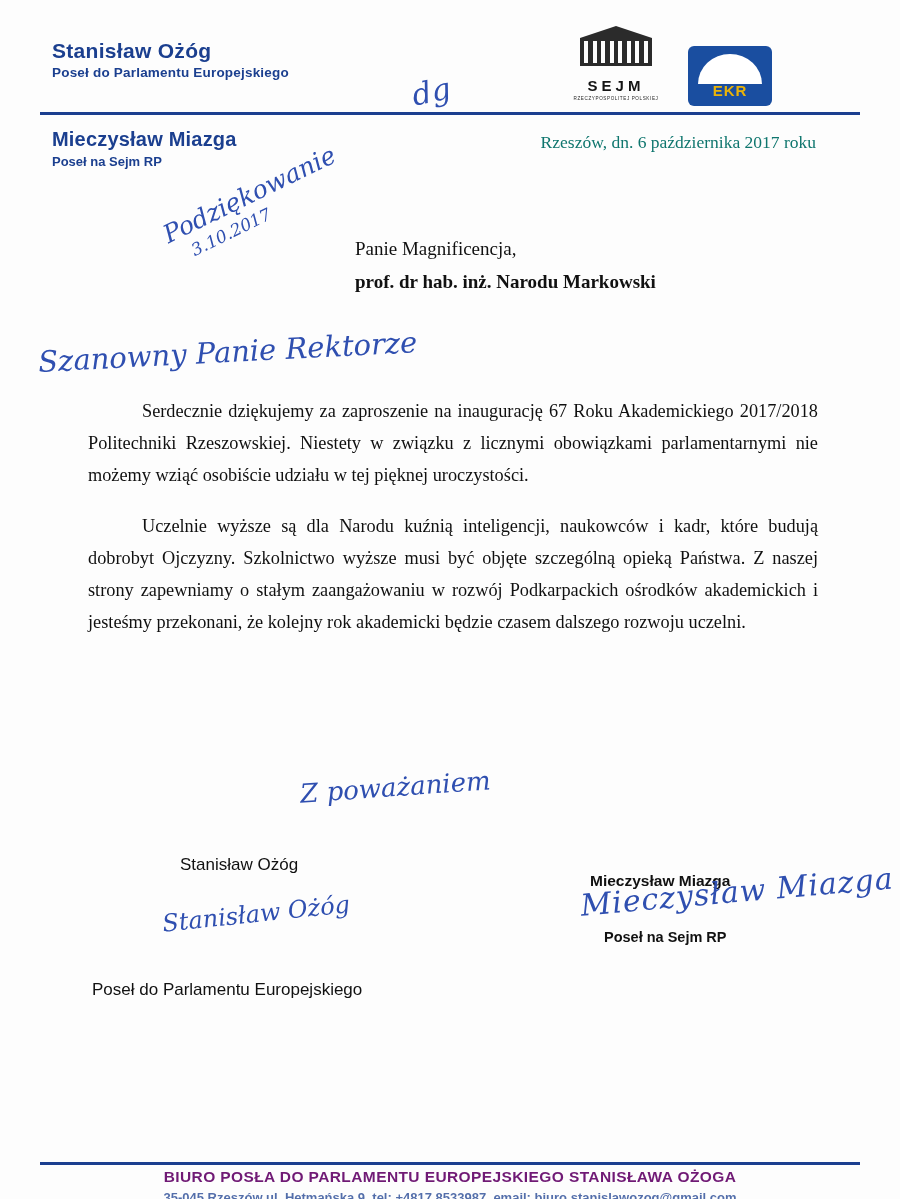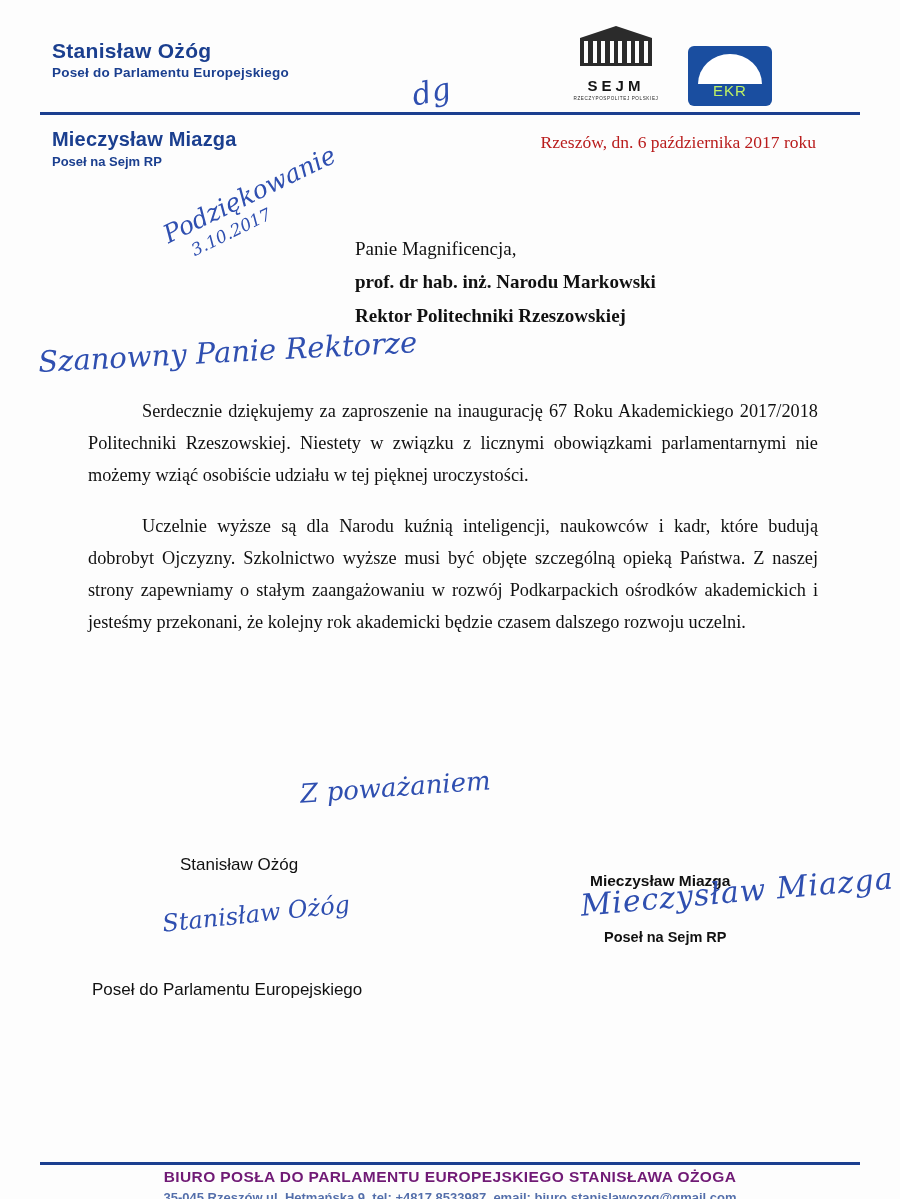--- a/index.html
+++ b/index.html
@@ -130,23 +130,23 @@
     border-radius: 50% 50% 0 0 / 100% 100% 0 0;
     background: #ffffff;
   }
   .ekr-logo .txt {
     position: absolute;
     left: 0;
     right: 0;
     bottom: 7px;
     text-align: center;
     font-family: "Liberation Sans", sans-serif;
-    font-weight: normal;
+    font-weight: bold;
     font-size: 15px;
-    color: #bef264;
+    color: #eab308;
     letter-spacing: 1px;
   }
 
   
   .pis-logo {
     position: absolute;
     left: 762px;
     top: 10px;
     width: 90px;
     height: 84px;
@@ -202,21 +202,21 @@
     font-size: 13px;
     color: #1b3f8f;
     margin-top: 3px;
   }
 
   .place-date {
     position: absolute;
     right: 84px;
     top: 132px;
     font-size: 17.5px;
-    color: #b91c1c;
+    color: #0f766e;
     white-space: nowrap;
   }
 
   
   .addressee {
     position: absolute;
     left: 355px;
     top: 232px;
     font-size: 19px;
     line-height: 1.75;
@@ -397,21 +397,20 @@
   <div class="mp-block">
     <div class="mp-name">Mieczysław Miazga</div>
     <div class="mp-role">Poseł na Sejm RP</div>
   </div>
 
   <div class="place-date">Rzeszów, dn. 6 października 2017 roku</div>
 
   <div class="addressee">
     <div>Panie Magnificencja,</div>
     <div class="bold">prof. dr hab. inż. Narodu Markowski</div>
-    <div class="bold">Rektor Politechniki Rzeszowskiej</div>
   </div>
 
   <div class="body-text">
     <p>Serdecznie dziękujemy za zaproszenie na inaugurację 67 Roku Akademickiego 2017/2018 Politechniki Rzeszowskiej. Niestety w związku z licznymi obowiązkami parlamentarnymi nie możemy wziąć osobiście udziału w tej pięknej uroczystości.</p>
     <p>Uczelnie wyższe są dla Narodu kuźnią inteligencji, naukowców i kadr, które budują dobrobyt Ojczyzny. Szkolnictwo wyższe musi być objęte szczególną opieką Państwa. Z naszej strony zapewniamy o stałym zaangażowaniu w rozwój Podkarpackich ośrodków akademickich i jesteśmy przekonani, że kolejny rok akademicki będzie czasem dalszego rozwoju uczelni.</p>
   </div>
 
   <div class="sig-left-name">Stanisław Ożóg</div>
   <div class="sig-left-role">Poseł do Parlamentu Europejskiego</div>
 

